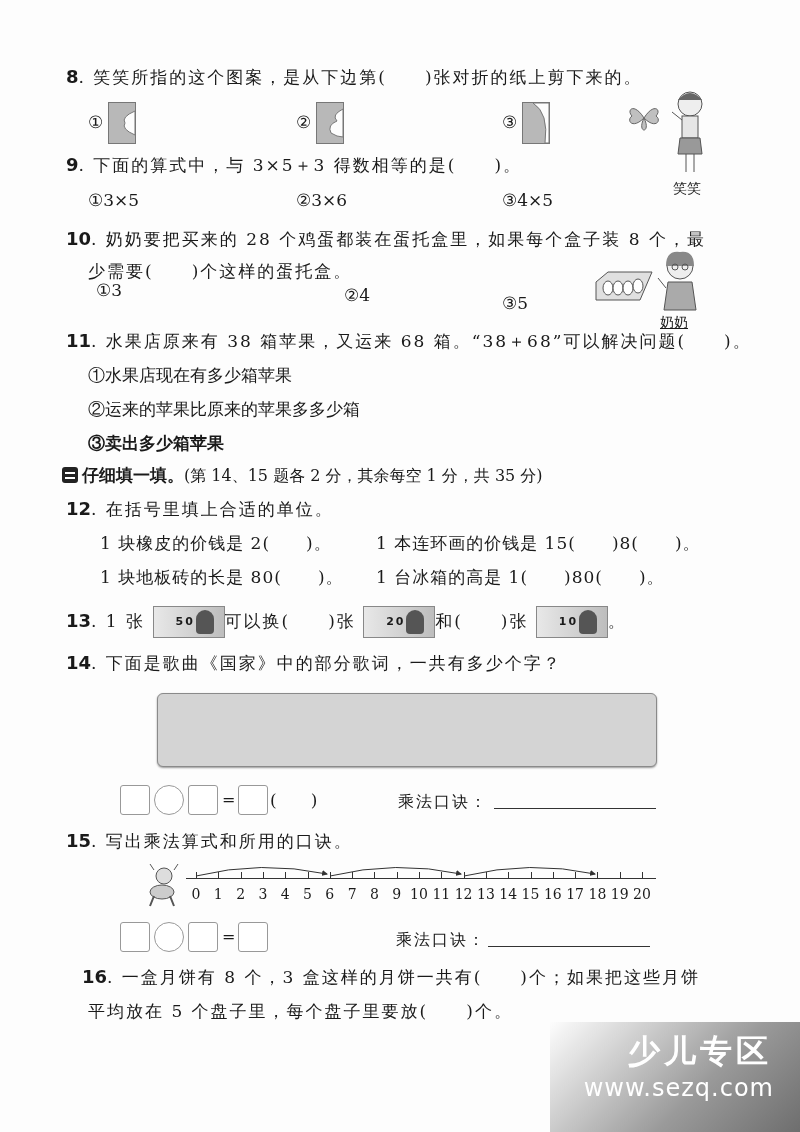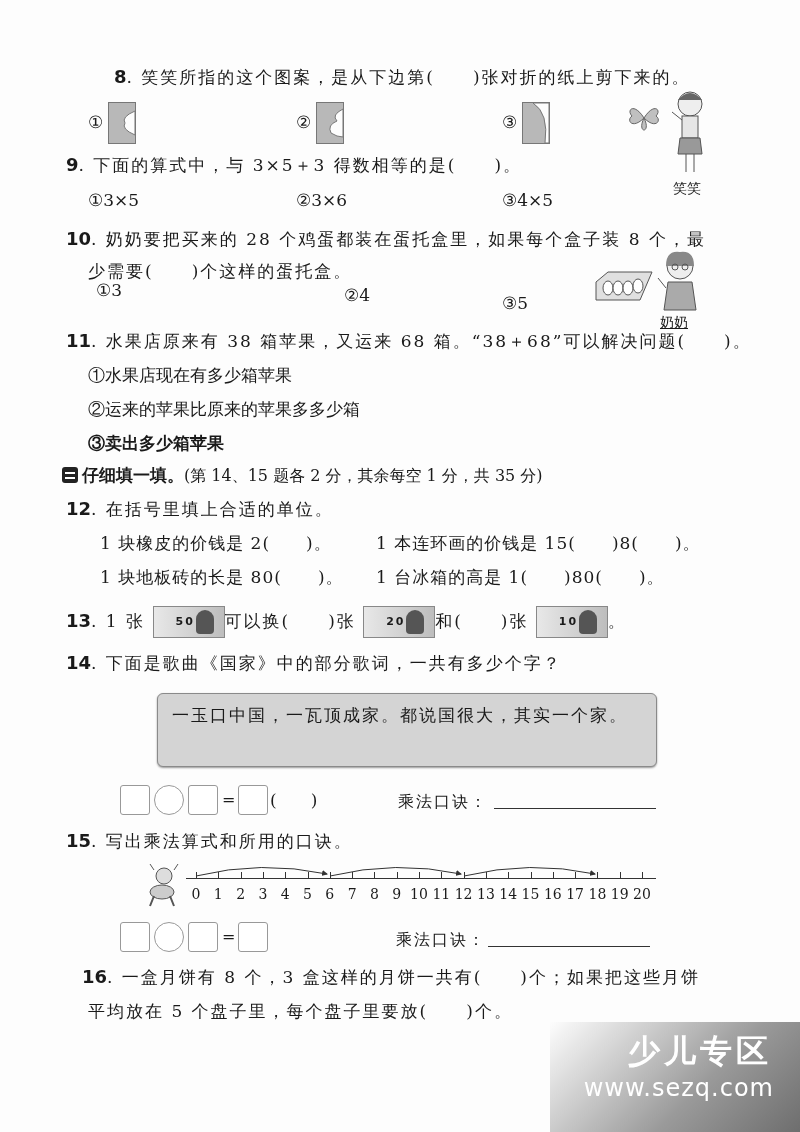--- a/index.html
+++ b/index.html
@@ -25,21 +25,21 @@
   .nl-tick{position:absolute;width:1px;height:6px;background:#333;}
   .nl-label{position:absolute;font-size:14px;width:20px;text-align:center;}
   .watermark{position:absolute;right:0;bottom:0;width:250px;height:110px;background:linear-gradient(135deg,rgba(255,255,255,0) 0%,#9a9a9a 60%,#6e6e6e 100%);}
   .wm-title{position:absolute;right:28px;bottom:58px;color:#fff;font-family:"DejaVu Sans",sans-serif;font-weight:bold;font-size:32px;letter-spacing:4px;}
   .wm-url{position:absolute;right:26px;bottom:30px;color:#fff;font-family:"DejaVu Sans",sans-serif;font-size:24px;letter-spacing:1px;}
   .caption{position:absolute;font-size:14px;}
 </style>
 </head>
 <body>
 
-<div class="line" style="left:66px;top:66px;margin-left:48px;">
+<div class="line" style="left:66px;top:66px;">
   <span class="qnum">8</span><span>. 笑笑所指的这个图案，是从下边第(　　)张对折的纸上剪下来的。</span>
 </div>
 <div class="opt" style="left:88px;top:112px;"><span>①</span></div>
 <div class="paper" style="left:108px;top:102px;">
   <svg width="26" height="40" style="position:absolute;left:0;top:0">
       <path d="M26 8 Q12 14 16 20 Q12 26 26 32 Z" fill="#fdfdfd" stroke="#777"></path>
     </svg>
 </div>
 <div class="opt" style="left:296px;top:112px;"><span>②</span></div>
 <div class="paper" style="left:316px;top:102px;">
@@ -127,21 +127,20 @@
   <span class="qnum">13</span><span>. 1 张</span>
   <span class="bill"><span>50</span><i class="face"></i></span><span>可以换(　　)张</span>
   <span class="bill"><span>20</span><i class="face"></i></span><span>和(　　)张</span>
   <span class="bill"><span>10</span><i class="face"></i></span><span>。</span>
 </div>
 
 <div class="line" style="left:66px;top:652px;">
   <span class="qnum">14</span><span>. 下面是歌曲《国家》中的部分歌词，一共有多少个字？</span>
 </div>
 <div class="lyrics">
-  <div style="margin-top:10px;">一玉口中国，一瓦顶成家。都说国很大，其实一个家。</div>
 </div>
 <div class="box" style="left:120px;top:785px;"></div>
 <div class="circ" style="left:154px;top:785px;"></div>
 <div class="box" style="left:188px;top:785px;"></div>
 <div class="abs" style="left:222px;top:790px;font-size:16px;">=</div>
 <div class="box" style="left:238px;top:785px;"></div>
 <div class="abs" style="left:270px;top:789px;font-size:17px;white-space:pre;">(　　)</div>
 <div class="abs" style="left:398px;top:792px;font-size:16px;letter-spacing:2px;">乘法口诀：</div>
 <div class="uline" style="left:494px;top:808px;width:162px;"></div>
 

